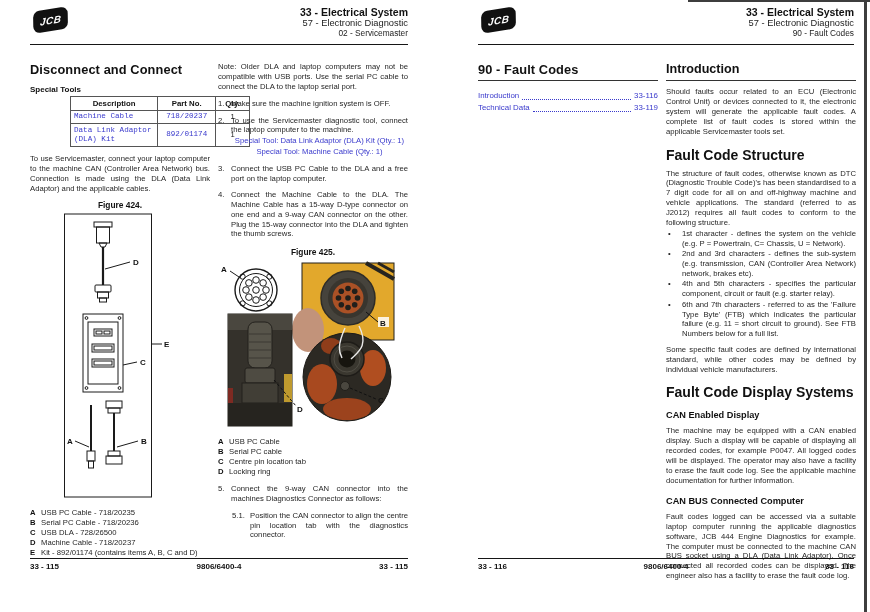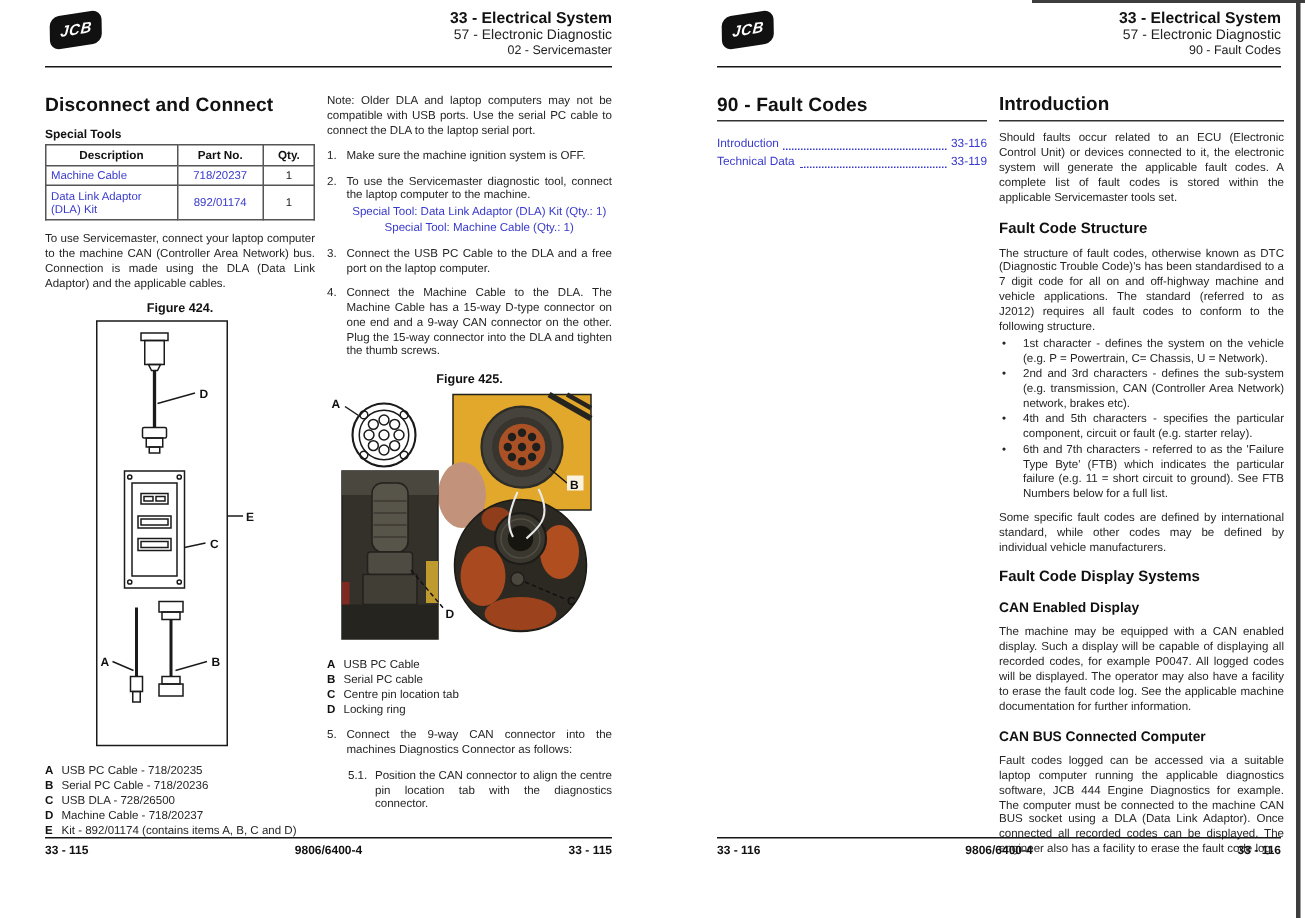--- a/index.html
+++ b/index.html
@@ -31,25 +31,25 @@
   .cols{display:flex;gap:8px;margin-top:8px;}
   .col{flex:none;}
   .col-a{width:180px;}
   .col-b{width:190px;}
 
   .doc-title{font-size:12.8px;font-weight:bold;color:#111;margin-top:9px;letter-spacing:.1px;}
   .title-rule{border-bottom:1.2px solid #333;margin-top:3px;}
   .small-bold{font-size:8px;font-weight:bold;color:#111;margin-top:8px;}
 
   
-  table.tools{border-collapse:collapse;width:100%;margin-top:2px;}
+  table.tools{border-collapse:collapse;width:100%;margin-top:2px;margin-left:40px;}
   table.tools th,table.tools td{border:1px solid #555;font-size:7.6px;padding:1.5px 3px;line-height:1.25;}
   table.tools th{font-weight:bold;text-align:center;color:#111;font-size:7.8px;}
   th.w-desc{width:84px;} th.w-part{width:52px;} th.w-qty{width:28px;}
-  td.link{color:#3939cc;}
+  td.link{color:#3939cc;font-family:Liberation Mono, monospace;}
   .center{text-align:center;}
 
   .para{font-size:7.7px;line-height:9.9px;text-align:justify;color:#262626;margin-top:7px;}
   .fig-caption{font-size:8.4px;font-weight:bold;text-align:center;color:#111;margin-top:6px;}
 
   .fig-424-wrap{margin-top:3px;margin-left:28px;}
   .fig-425-wrap{margin-top:3px;}
 
   .legend{margin-top:5px;}
   .legend-row{display:flex;font-size:7.7px;line-height:10px;}
@@ -67,21 +67,21 @@
   .substeps{margin-left:14px;}
   .substep{display:flex;margin-top:7px;}
   .substep-num{width:18px;flex:none;font-size:7.7px;line-height:9.8px;color:#262626;}
 
   
   .toc{margin-top:9px;}
   .toc-row{display:flex;align-items:flex-end;font-size:7.9px;color:#3939cc;line-height:12px;cursor:pointer;}
   .toc-leader{flex:1;border-bottom:1.4px dotted #3939cc;margin:0 3px 2px 3px;}
   .sec-h1{font-size:12.6px;font-weight:bold;color:#111;margin-top:9px;}
   .sec-rule{border-bottom:1.2px solid #333;margin-top:4px;margin-bottom:2px;}
-  .sec-h2{font-size:10px;font-weight:bold;color:#111;margin-top:10px;}
+  .sec-h2{font-size:14px;font-weight:bold;color:#111;margin-top:10px;}
   .sec-h3{font-size:9.2px;font-weight:bold;color:#111;margin-top:10px;}
   .bullet{display:flex;margin-top:1px;}
   .bullet-dot{width:14px;flex:none;font-size:7.7px;line-height:9.7px;color:#262626;padding-left:2px;}
   .bullet-text{flex:1;font-size:7.7px;line-height:9.7px;text-align:justify;color:#262626;}
   .sections .para{margin-top:6px;}
 
   
   .page-footer{position:absolute;left:0;top:552px;width:100%;
     border-top:1.6px solid #161616;padding-top:3px;display:flex;}
   .f-side{width:90px;font-size:8px;font-weight:bold;color:#111;}

